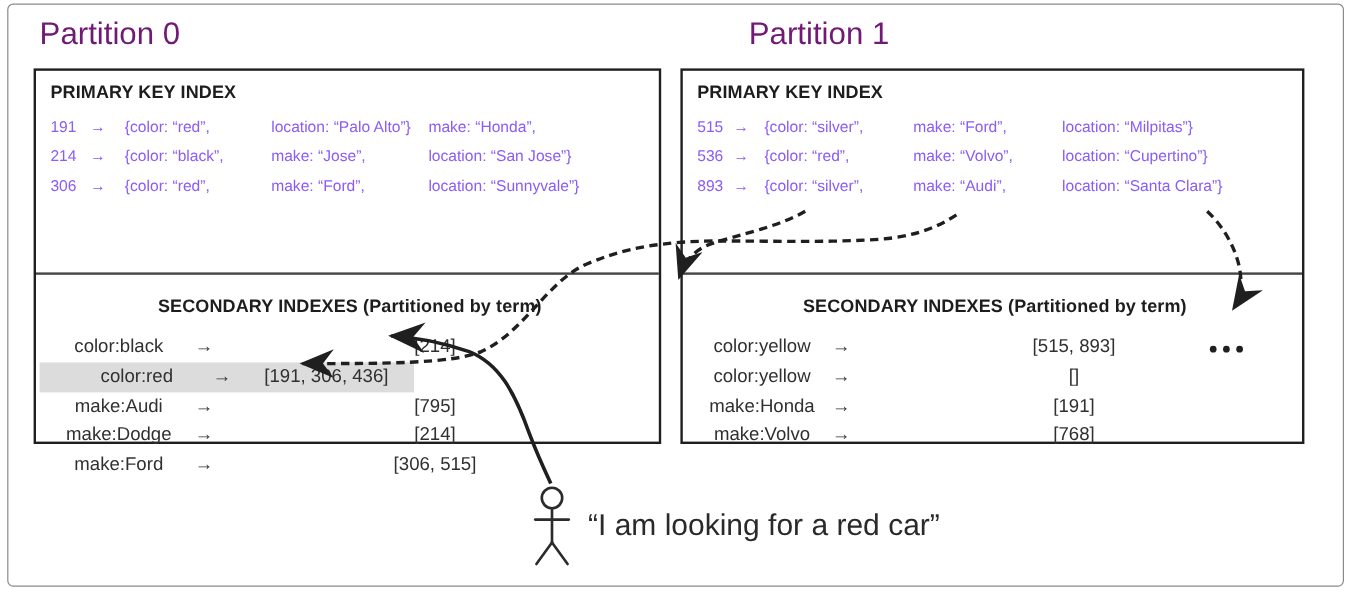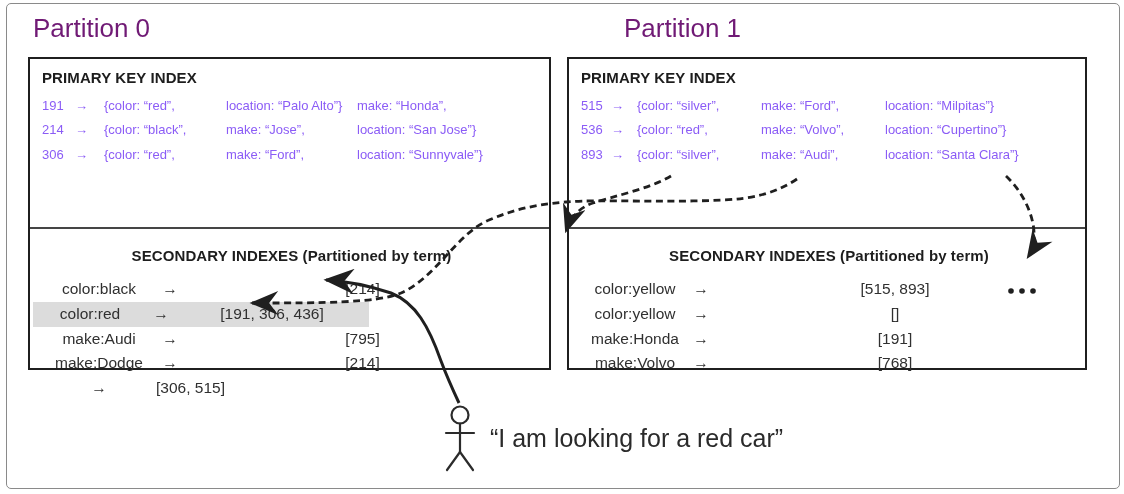--- a/index.html
+++ b/index.html
@@ -21,21 +21,21 @@
   .sec{box-sizing:border-box;}
   .sec.primary{height:170px;border-bottom:2px solid #454545;padding:10px 8px 0 12px;}
   .sec.secondary{padding:18px 8px 0 12px;text-align:center;}
   .hdr{font-weight:bold;font-size:15px;line-height:17px;color:#1d1d1d;letter-spacing:.1px;}
   .prows{margin-top:8px;font-size:13px;line-height:24.3px;color:#8b5cf6;}
   .prow{display:grid;grid-template-columns:33px 29px 122px 131px auto;white-space:nowrap;}
   .p1 .prow{grid-template-columns:30px 26px 124px 124px auto;}
   .srows{margin-top:13px;font-size:15.5px;line-height:24.8px;color:#303030;}
   .srow{display:grid;grid-template-columns:114px 28px auto;white-space:nowrap;}
   .p1 .srow{grid-template-columns:108px 24px auto;}
-  .srow.hl{background:#dcdcdc;width:336px;margin-left:-9px;padding-left:0;box-sizing:border-box;}
+  .srow.hl{background:#dcdcdc;width:312px;margin-left:-9px;padding-left:24px;box-sizing:border-box;}
   .overlay{position:absolute;left:0;top:0;width:1124px;height:494px;pointer-events:none;}
   .quote{position:absolute;left:490px;top:425px;font-size:25px;line-height:26px;color:#2a2a2a;white-space:nowrap;}
 </style>
 </head>
 <body>
 
 <div class="canvas">
   <div class="frame"></div>
 
   <div class="ptitle" style="left:33px">Partition 0</div>
@@ -85,20 +85,21 @@
           <span>make:Audi</span>
           <span>→</span>
           <span>[795]</span>
         </div>
         <div class="srow">
           <span>make:Dodge</span>
           <span>→</span>
           <span>[214]</span>
         </div>
         <div class="srow">
+          <span>make:Ford</span>
           <span>→</span>
           <span>[306, 515]</span>
         </div>
       </div>
     </div>
   </div>
 
   <div class="pbox p1" style="left:567px;width:520px">
     <div class="sec primary">
       <div class="hdr">PRIMARY KEY INDEX</div>

